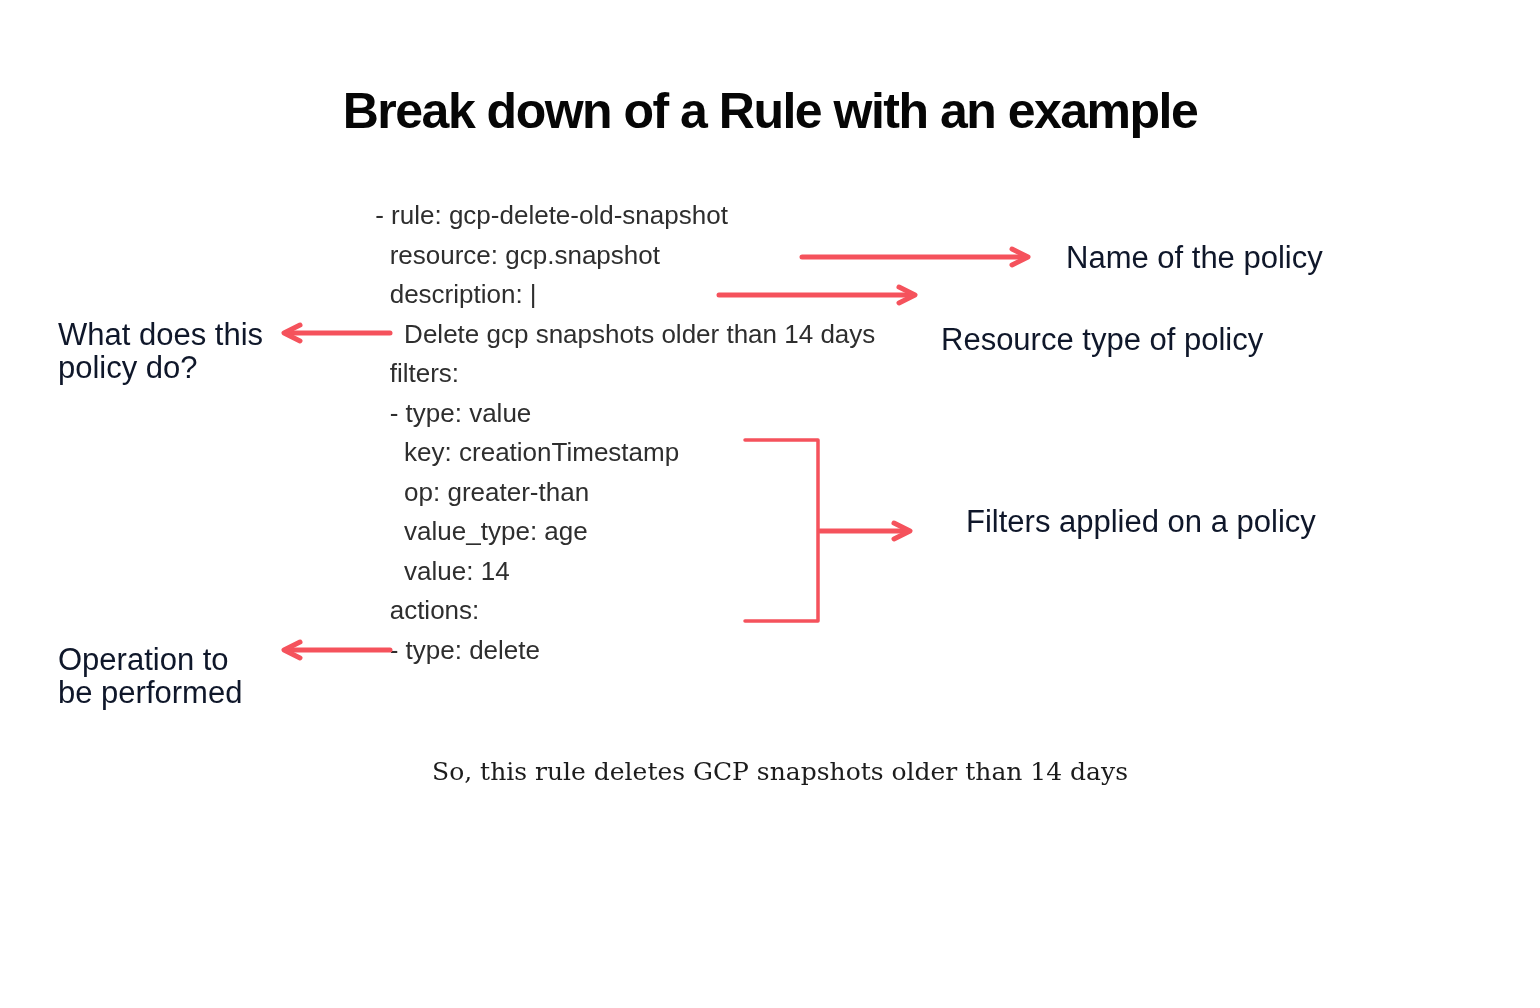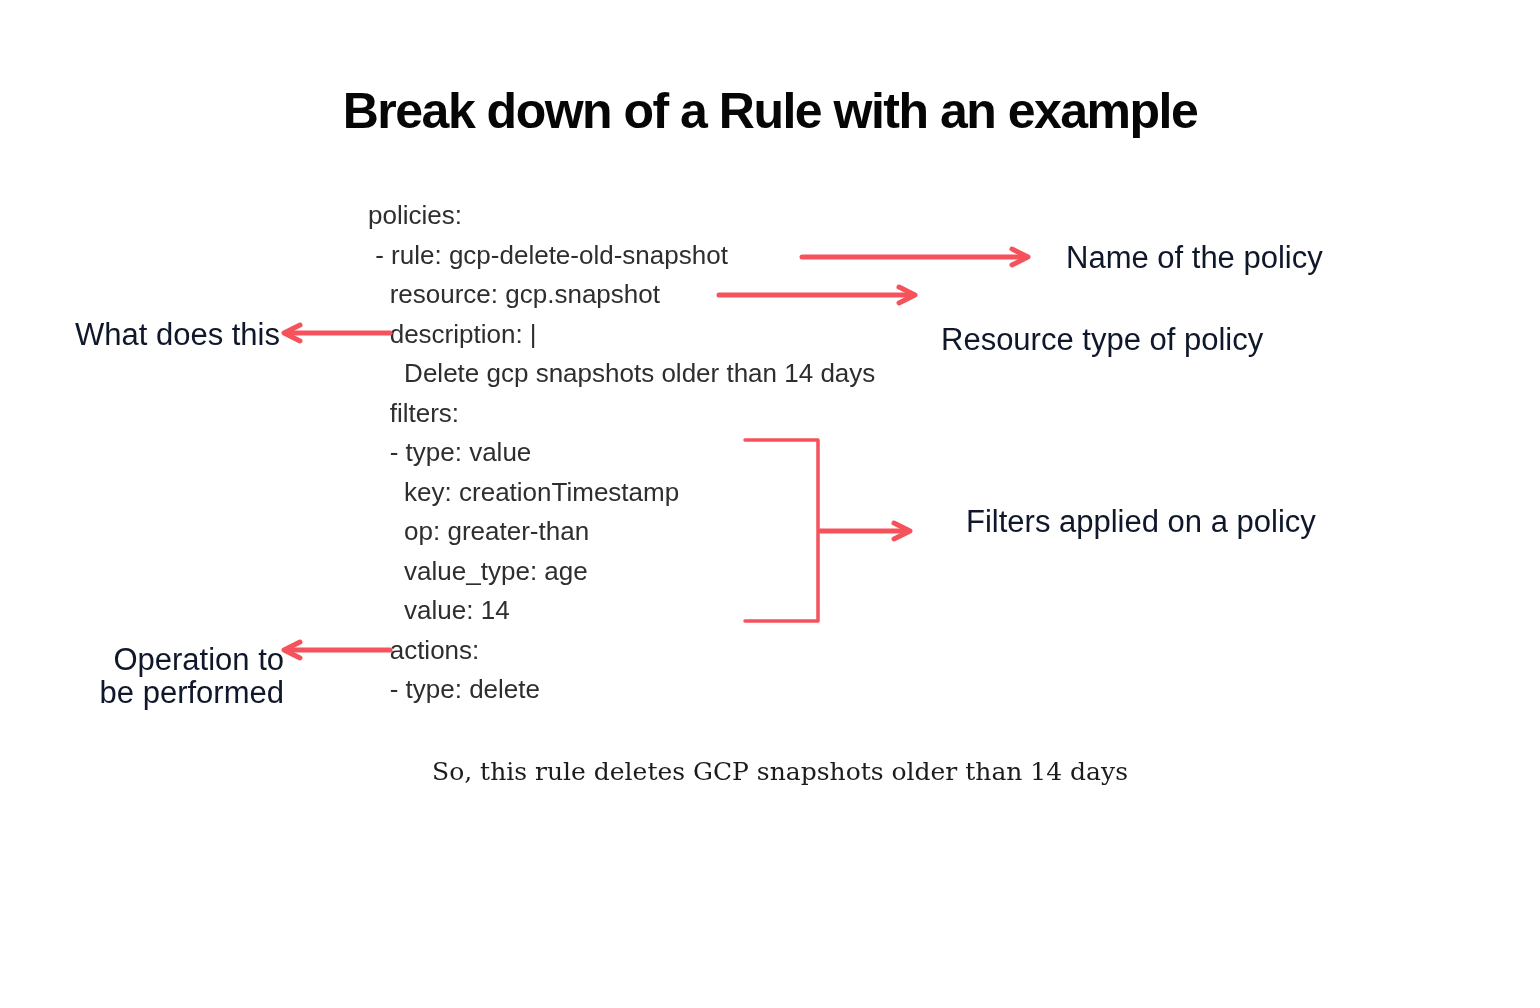--- a/index.html
+++ b/index.html
@@ -38,21 +38,21 @@
     line-height: 39.5px;
     font-weight: 400;
   }
   .red-label {
     position: absolute;
     color: #0f172a;
     font-weight: 400;
     font-size: 31px;
   }
   .red-label.centered {
-    text-align: right;
+    text-align: left;
     line-height: 33px;
   }
   .red-label.single {
     line-height: 26px;
     white-space: nowrap;
   }
   .arrow-svg {
     position: absolute;
   }
   .arrow-svg path, .arrow-svg line {
@@ -74,37 +74,37 @@
   }
 </style>
 </head>
 <body>
 
 <div class="canvas">
 
   <div class="title">Break down of a Rule with an example</div>
 
   <div class="code-block">
-    <div class="code-line">policies:</div>
     <div class="code-line"> - rule: gcp-delete-old-snapshot</div>
     <div class="code-line">   resource: gcp.snapshot</div>
     <div class="code-line">   description: |</div>
     <div class="code-line">     Delete gcp snapshots older than 14 days</div>
     <div class="code-line">   filters:</div>
     <div class="code-line">   - type: value</div>
     <div class="code-line">     key: creationTimestamp</div>
     <div class="code-line">     op: greater-than</div>
     <div class="code-line">     value_type: age</div>
     <div class="code-line">     value: 14</div>
     <div class="code-line">   actions:</div>
     <div class="code-line">   - type: delete</div>
   </div>
 
   <div class="red-label centered" style="left:58px; top:318px; width:222px;">
     <div>What does this</div>
+    <div>policy do?</div>
   </div>
 
   <div class="red-label centered" style="left:58px; top:627px; width:226px;margin-top:16px;">
     <div>Operation to</div>
     <div>be performed</div>
   </div>
 
   <div class="red-label single" style="left:1066px; top:245px;">Name of the policy</div>
 
   <div class="red-label single" style="left:941px; top:283px;margin-top:44px;">Resource type of policy</div>

